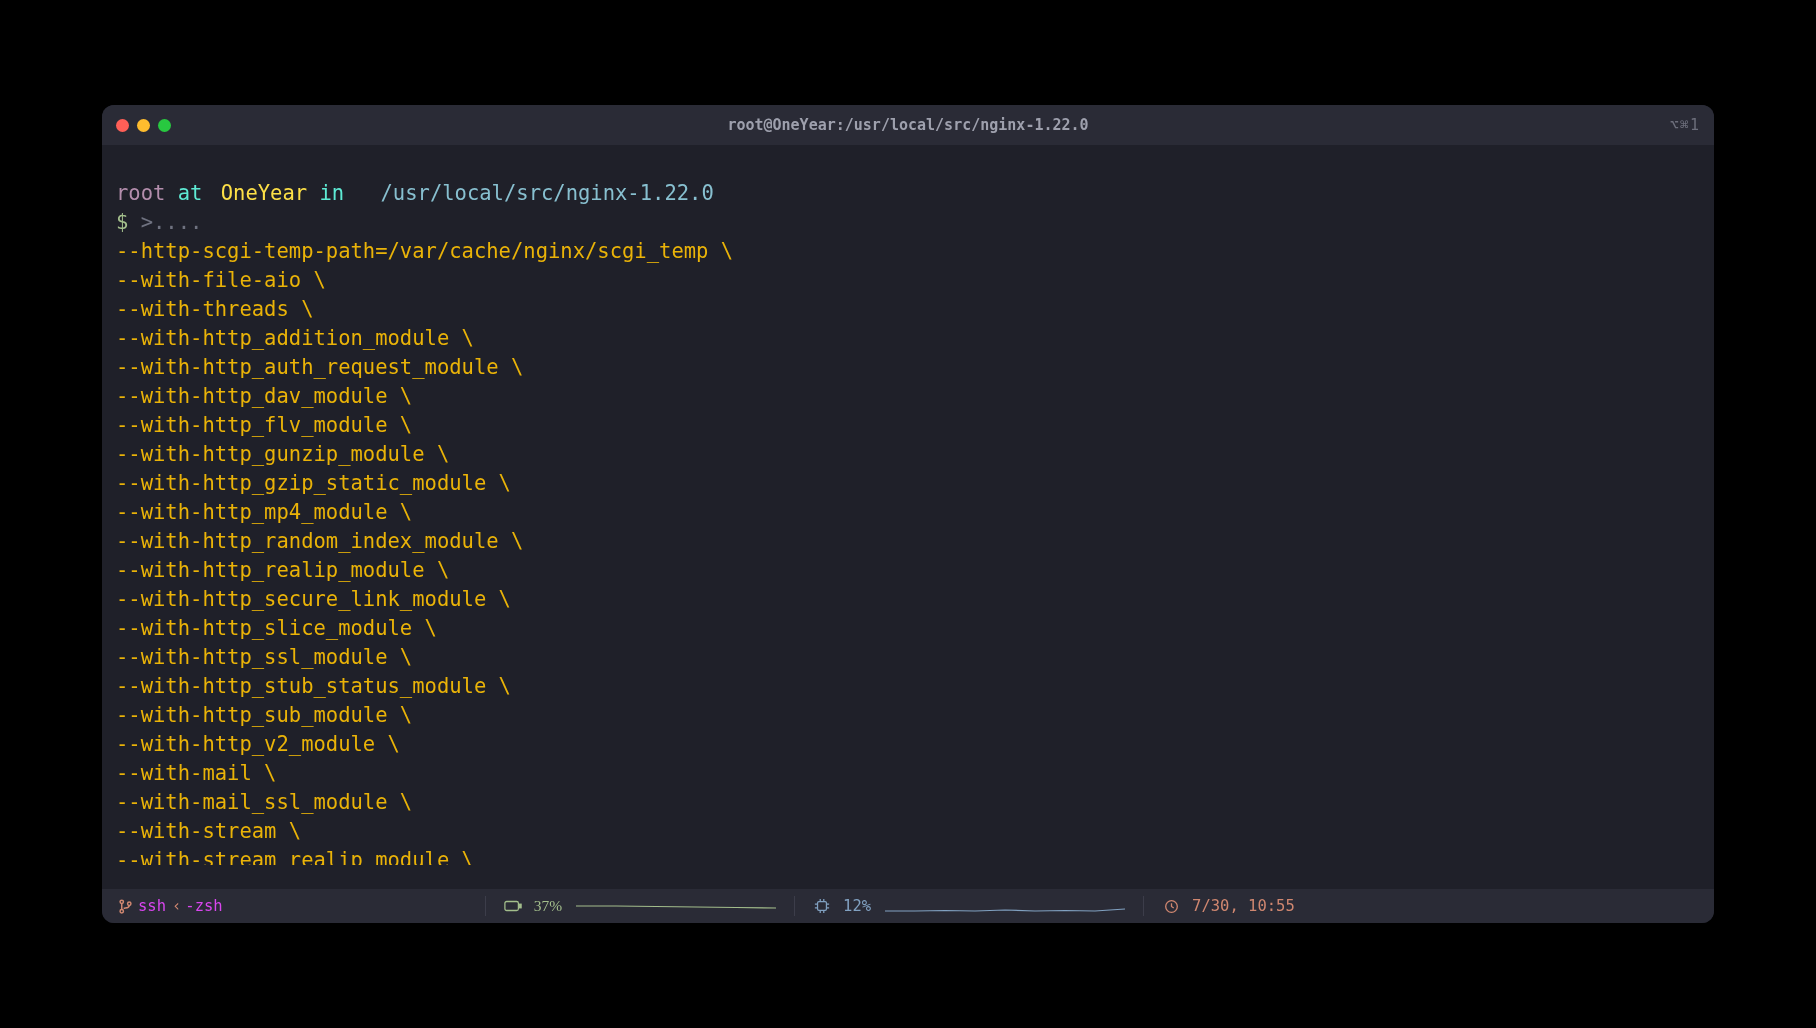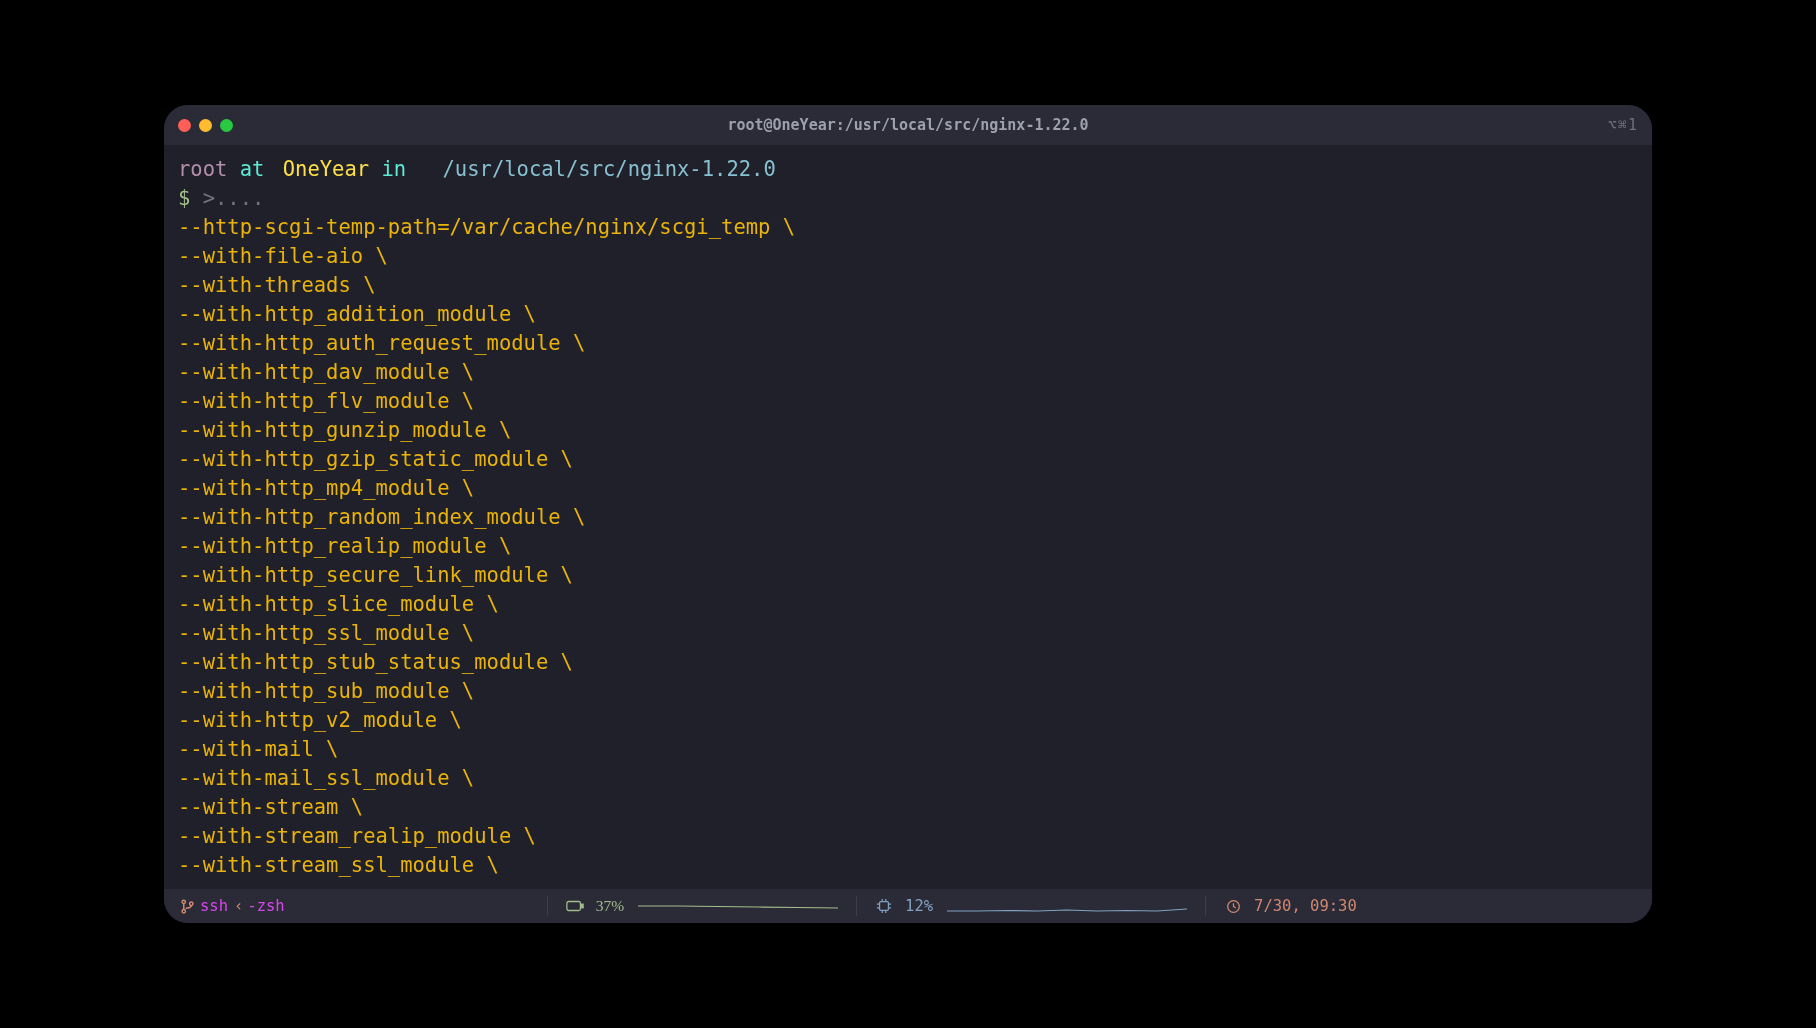--- a/index.html
+++ b/index.html
@@ -7,29 +7,30 @@
     width: 1816px;
     height: 1028px;
     background: #000;
     overflow: hidden;
   }
   .window {
     position: absolute;
     left: 50%;
     top: 50%;
     transform: translate(-50%, -50%);
-    width: 1488px;
+    width: 1612px;
     height: 818px;
     background: #1f2029;
-    border-radius: 24px;
+    border-radius: 12px;
     box-shadow: 0 20px 60px rgba(0,0,0,.6);
     display: flex;
     flex-direction: column;
     overflow: hidden;
     font-family: "SF Mono","Menlo","Consolas",monospace;
+    gap: 24px;
   }
   .titlebar {
     height: 40px;
     background: #2a2b36;
     display: flex;
     align-items: center;
     padding: 0 14px;
     position: relative;
     flex-shrink: 0;
   }
@@ -185,16 +186,16 @@
     </svg>
 
     <div class="sb-sep"></div>
 
     <span class="sb-icon sb-orange">
       <svg viewBox="0 0 16 16" width="15" height="15" fill="none" stroke="currentColor" stroke-width="1.4">
         <circle cx="8" cy="8" r="6.2"></circle>
           <path d="M8 4.5V8l2.4 1.6"></path>
       </svg>
     </span>
-    <span class="sb-orange sb-text">7/30, 09:30</span>
+    <span class="sb-orange sb-text">7/30, 10:55</span>
   </div>
 
 </div>
 
 </body></html>

